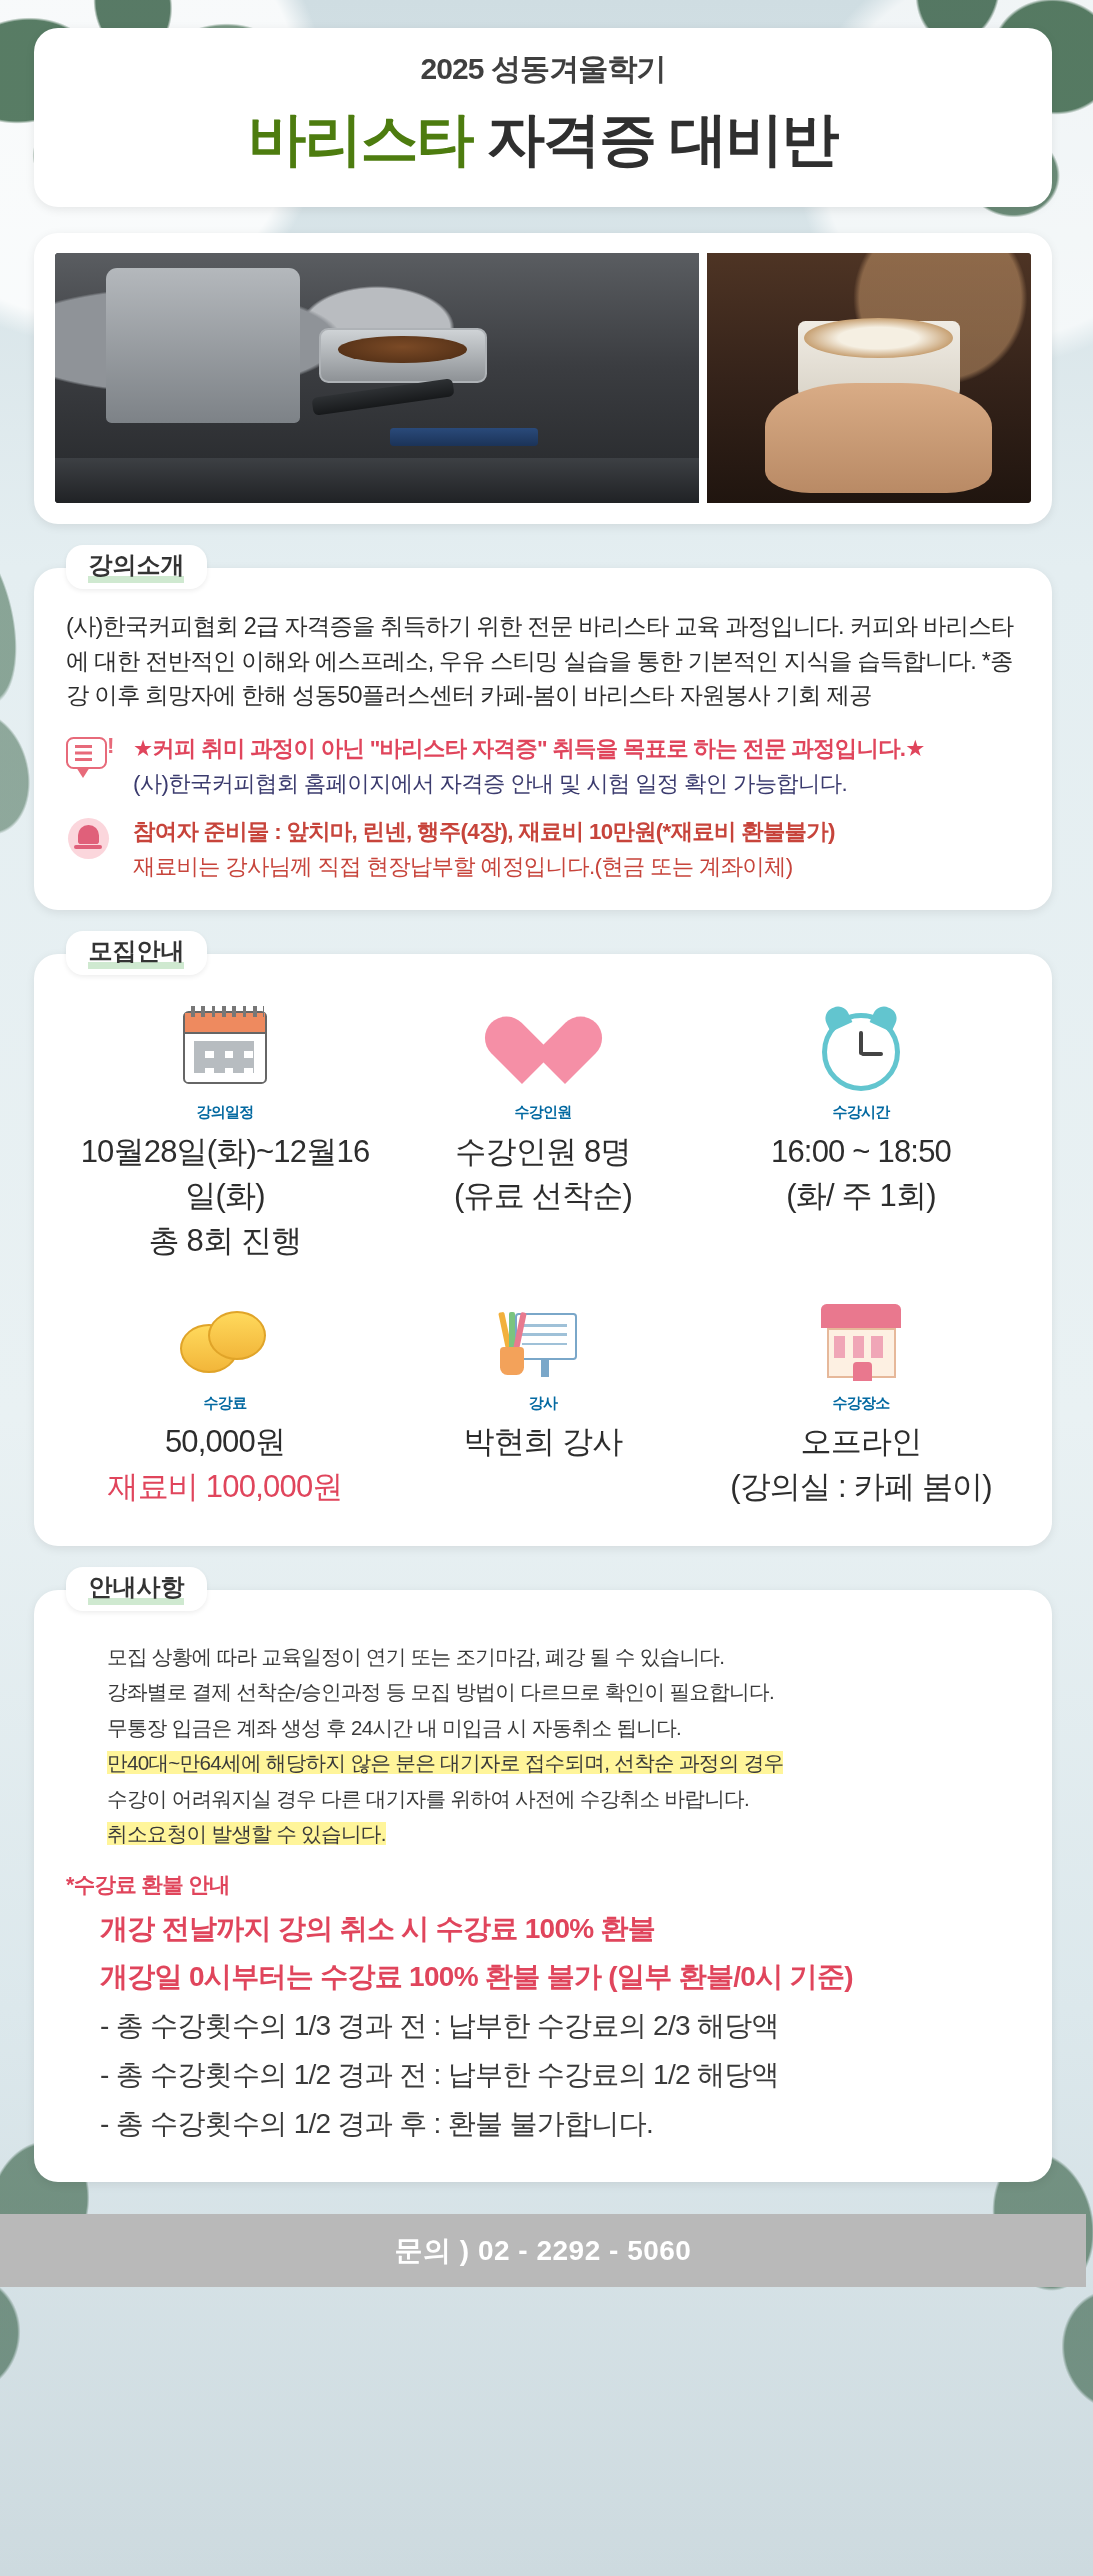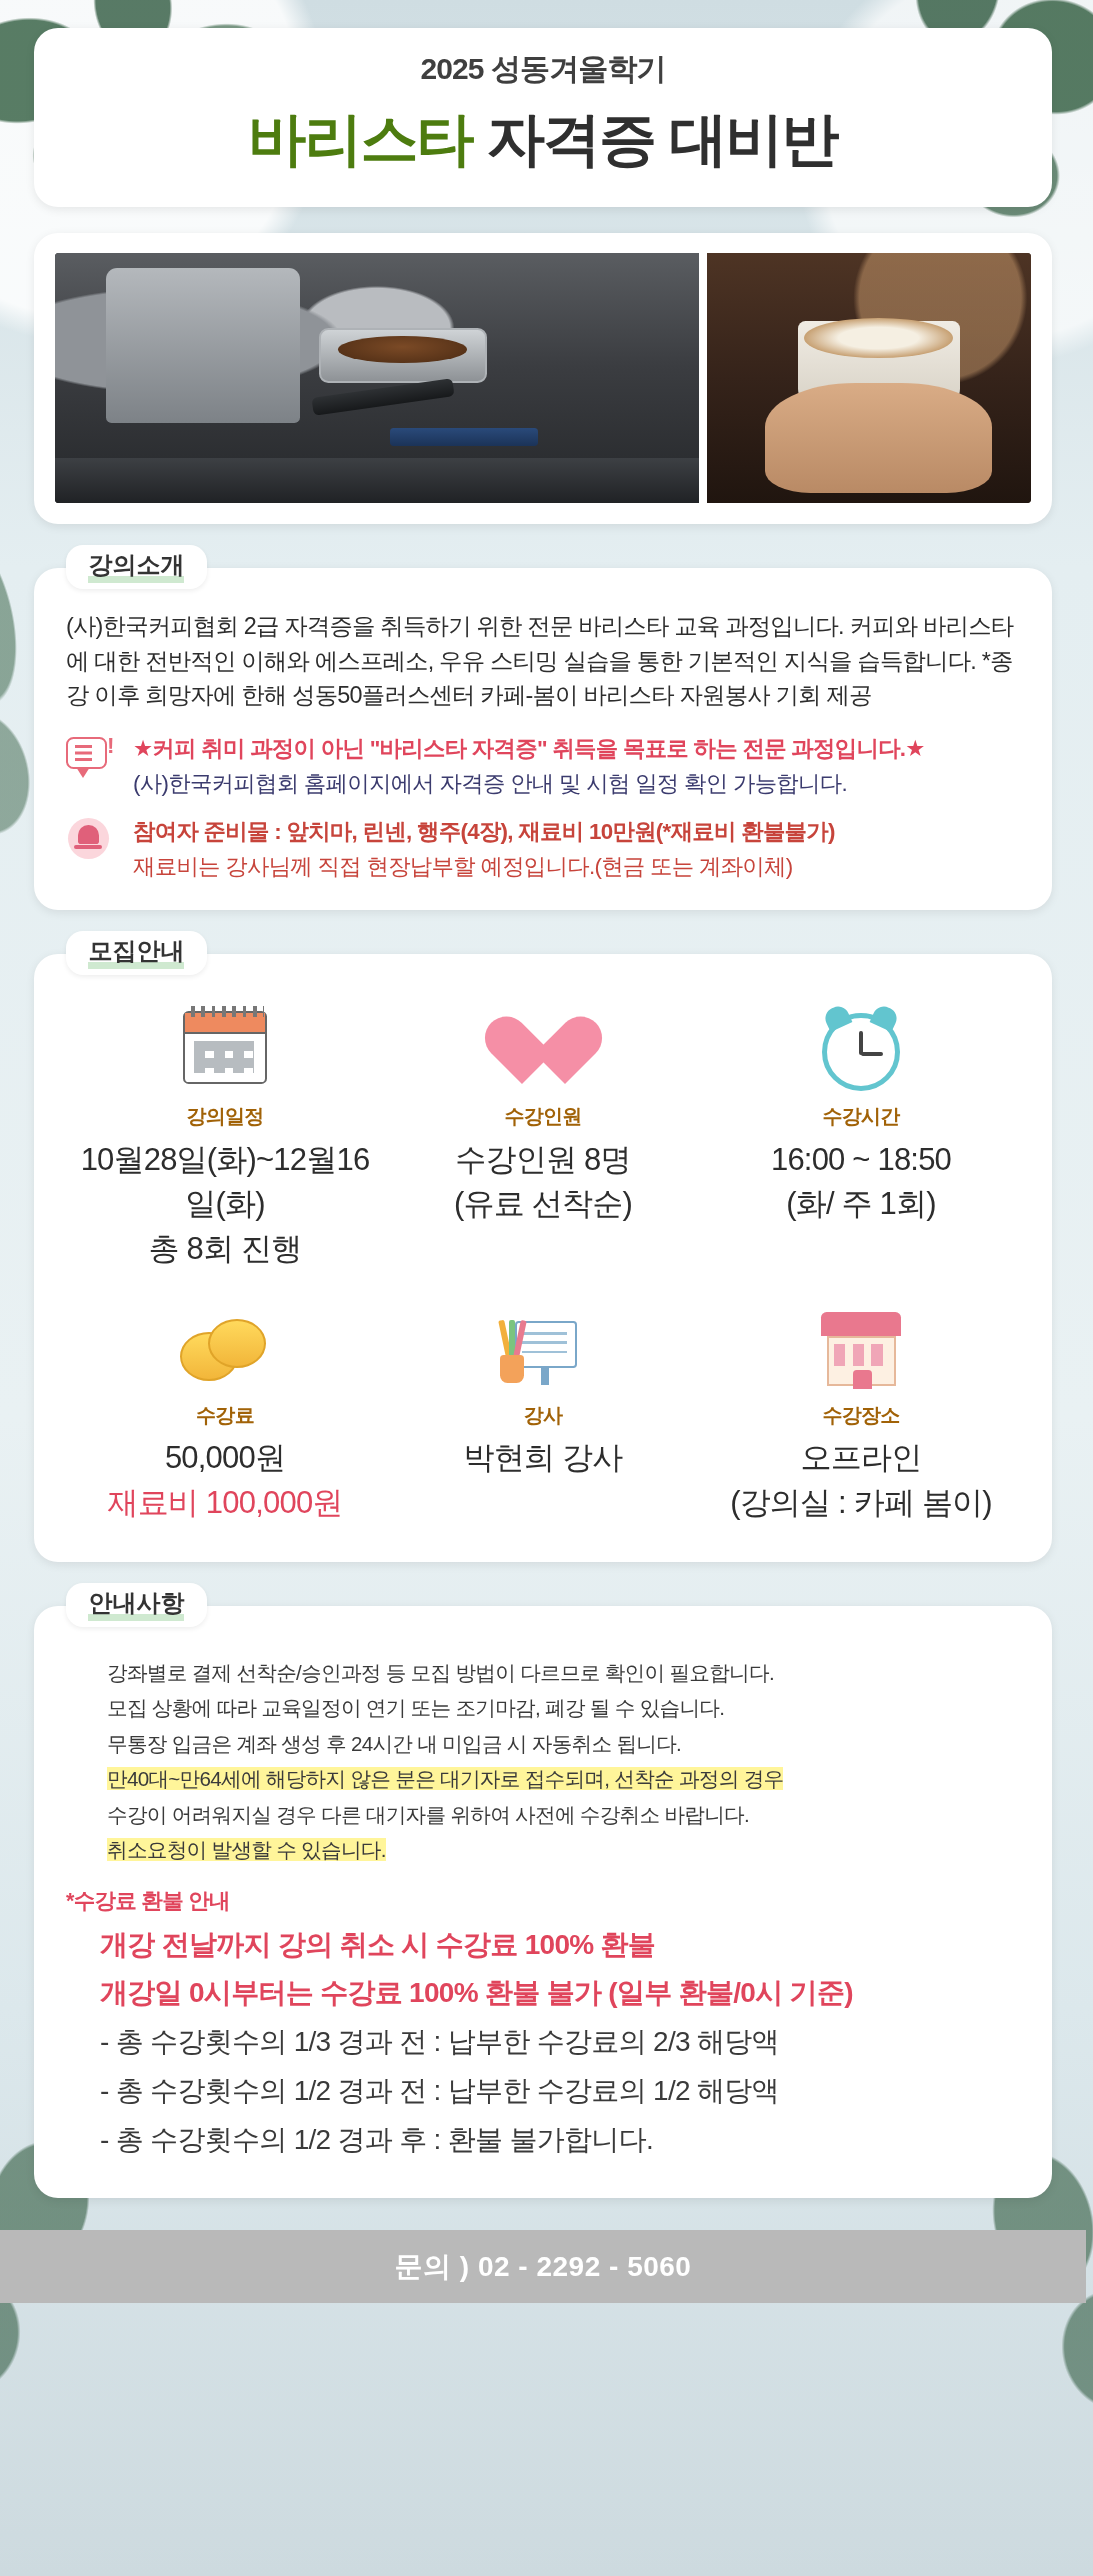--- a/index.html
+++ b/index.html
@@ -348,23 +348,23 @@
     grid-template-columns: repeat(3, 1fr);
     row-gap: 32px;
   }
   .cell { text-align: center; }
   .cell-icon {
     height: 86px;
     position: relative;
     margin-bottom: 11.2px;
   }
   .cell-label {
-    font-size: 20px;
-    font-weight: bold;
-    color: #a16207;
+    font-size: 15px;
+    font-weight: bold;
+    color: #0369a1;
     letter-spacing: -0.7px;
     margin-bottom: 7.5px;
   }
   .cell-v {
     font-size: 31px;
     color: #2d2d2d;
     letter-spacing: -0.8px;
     line-height: 1.45;
   }
   .cell-v.red { color: #e0455c; }
@@ -704,22 +704,22 @@
       </div>
 
     </div>
   </div>
 
   <div class="card notice-card">
     <div class="card-tab">
       <span class="tab-underline">안내사항</span>
     </div>
     <div class="notice-list">
+      <div>모집 상황에 따라 교육일정이 연기 또는 조기마감, 폐강 될 수 있습니다.</div>
       <div>강좌별로 결제 선착순/승인과정 등 모집 방법이 다르므로 확인이 필요합니다.</div>
-      <div>모집 상황에 따라 교육일정이 연기 또는 조기마감, 폐강 될 수 있습니다.</div>
       <div>무통장 입금은 계좌 생성 후 24시간 내 미입금 시 자동취소 됩니다.</div>
       <div><span class="hl">만40대~만64세에 해당하지 않은 분은 대기자로 접수되며, 선착순 과정의 경우</span></div>
       <div>수강이 어려워지실 경우 다른 대기자를 위하여 사전에 수강취소 바랍니다.</div>
       <div><span class="hl">취소요청이 발생할 수 있습니다.</span></div>
     </div>
 
     <div class="refund-title">*수강료 환불 안내</div>
     <div class="refund-list">
       <div class="red">개강 전날까지 강의 취소 시 수강료 100% 환불</div>
       <div class="red">개강일 0시부터는 수강료 100% 환불 불가 (일부 환불/0시 기준)</div>

